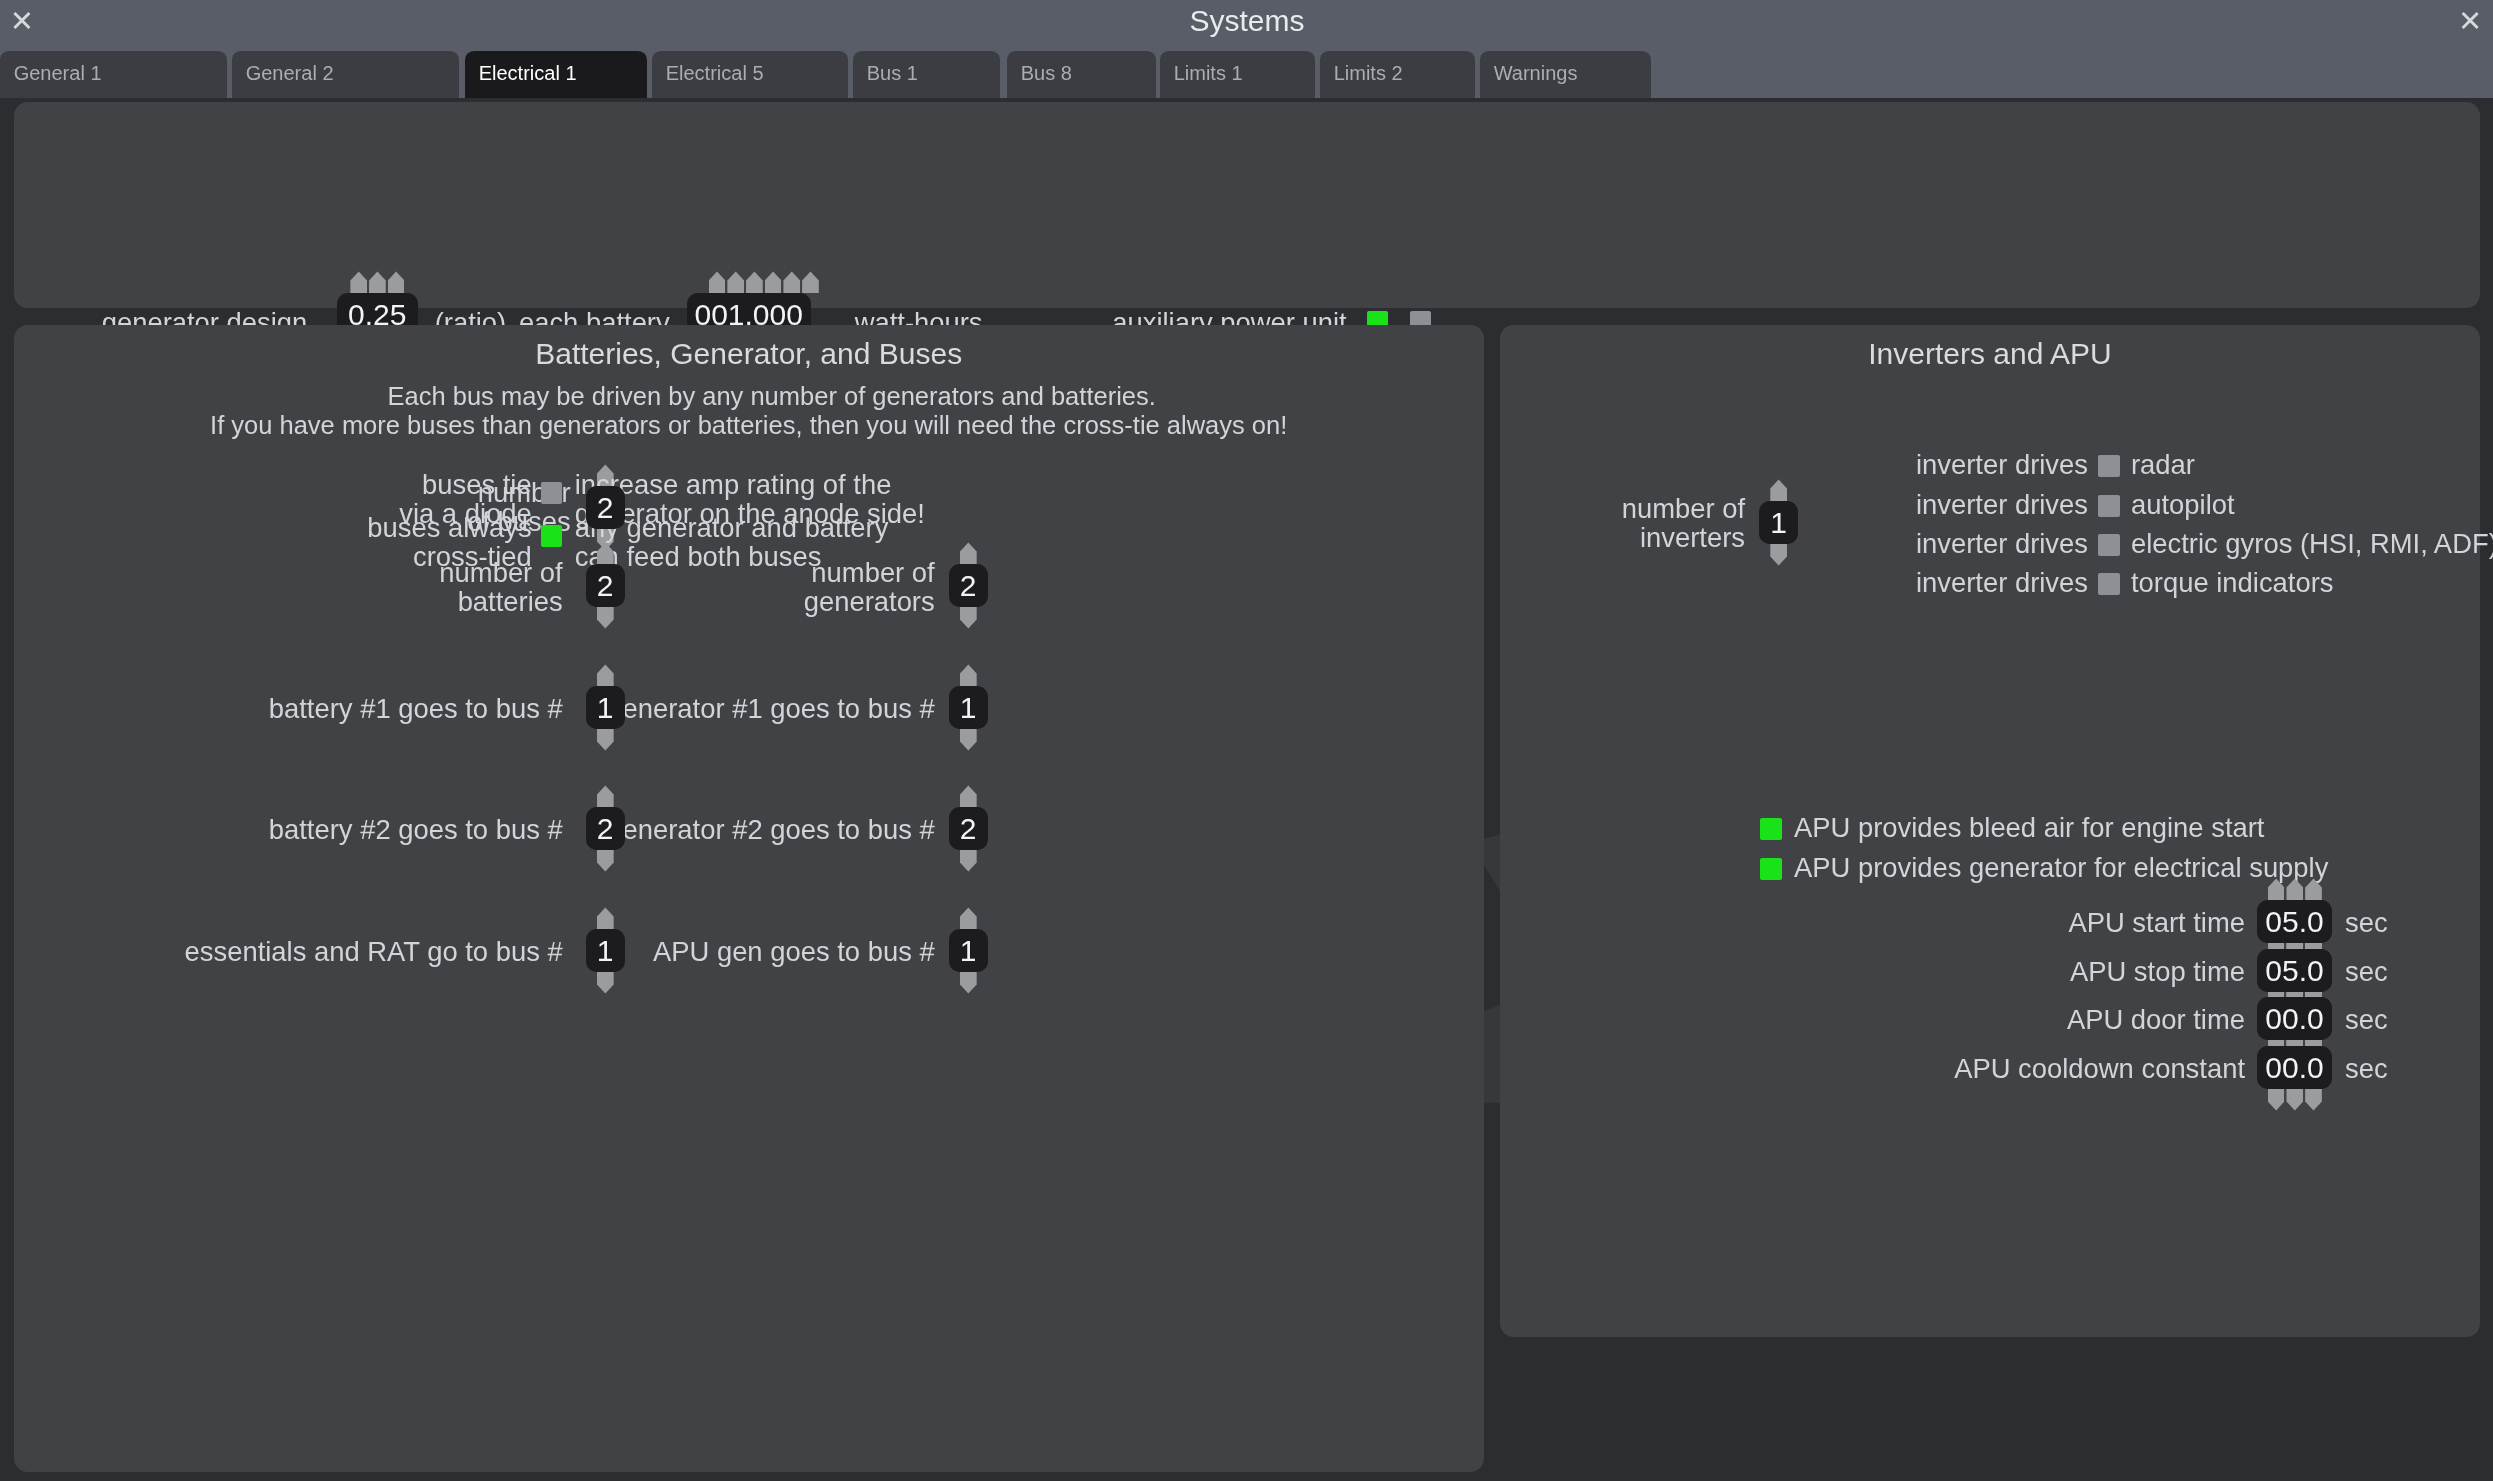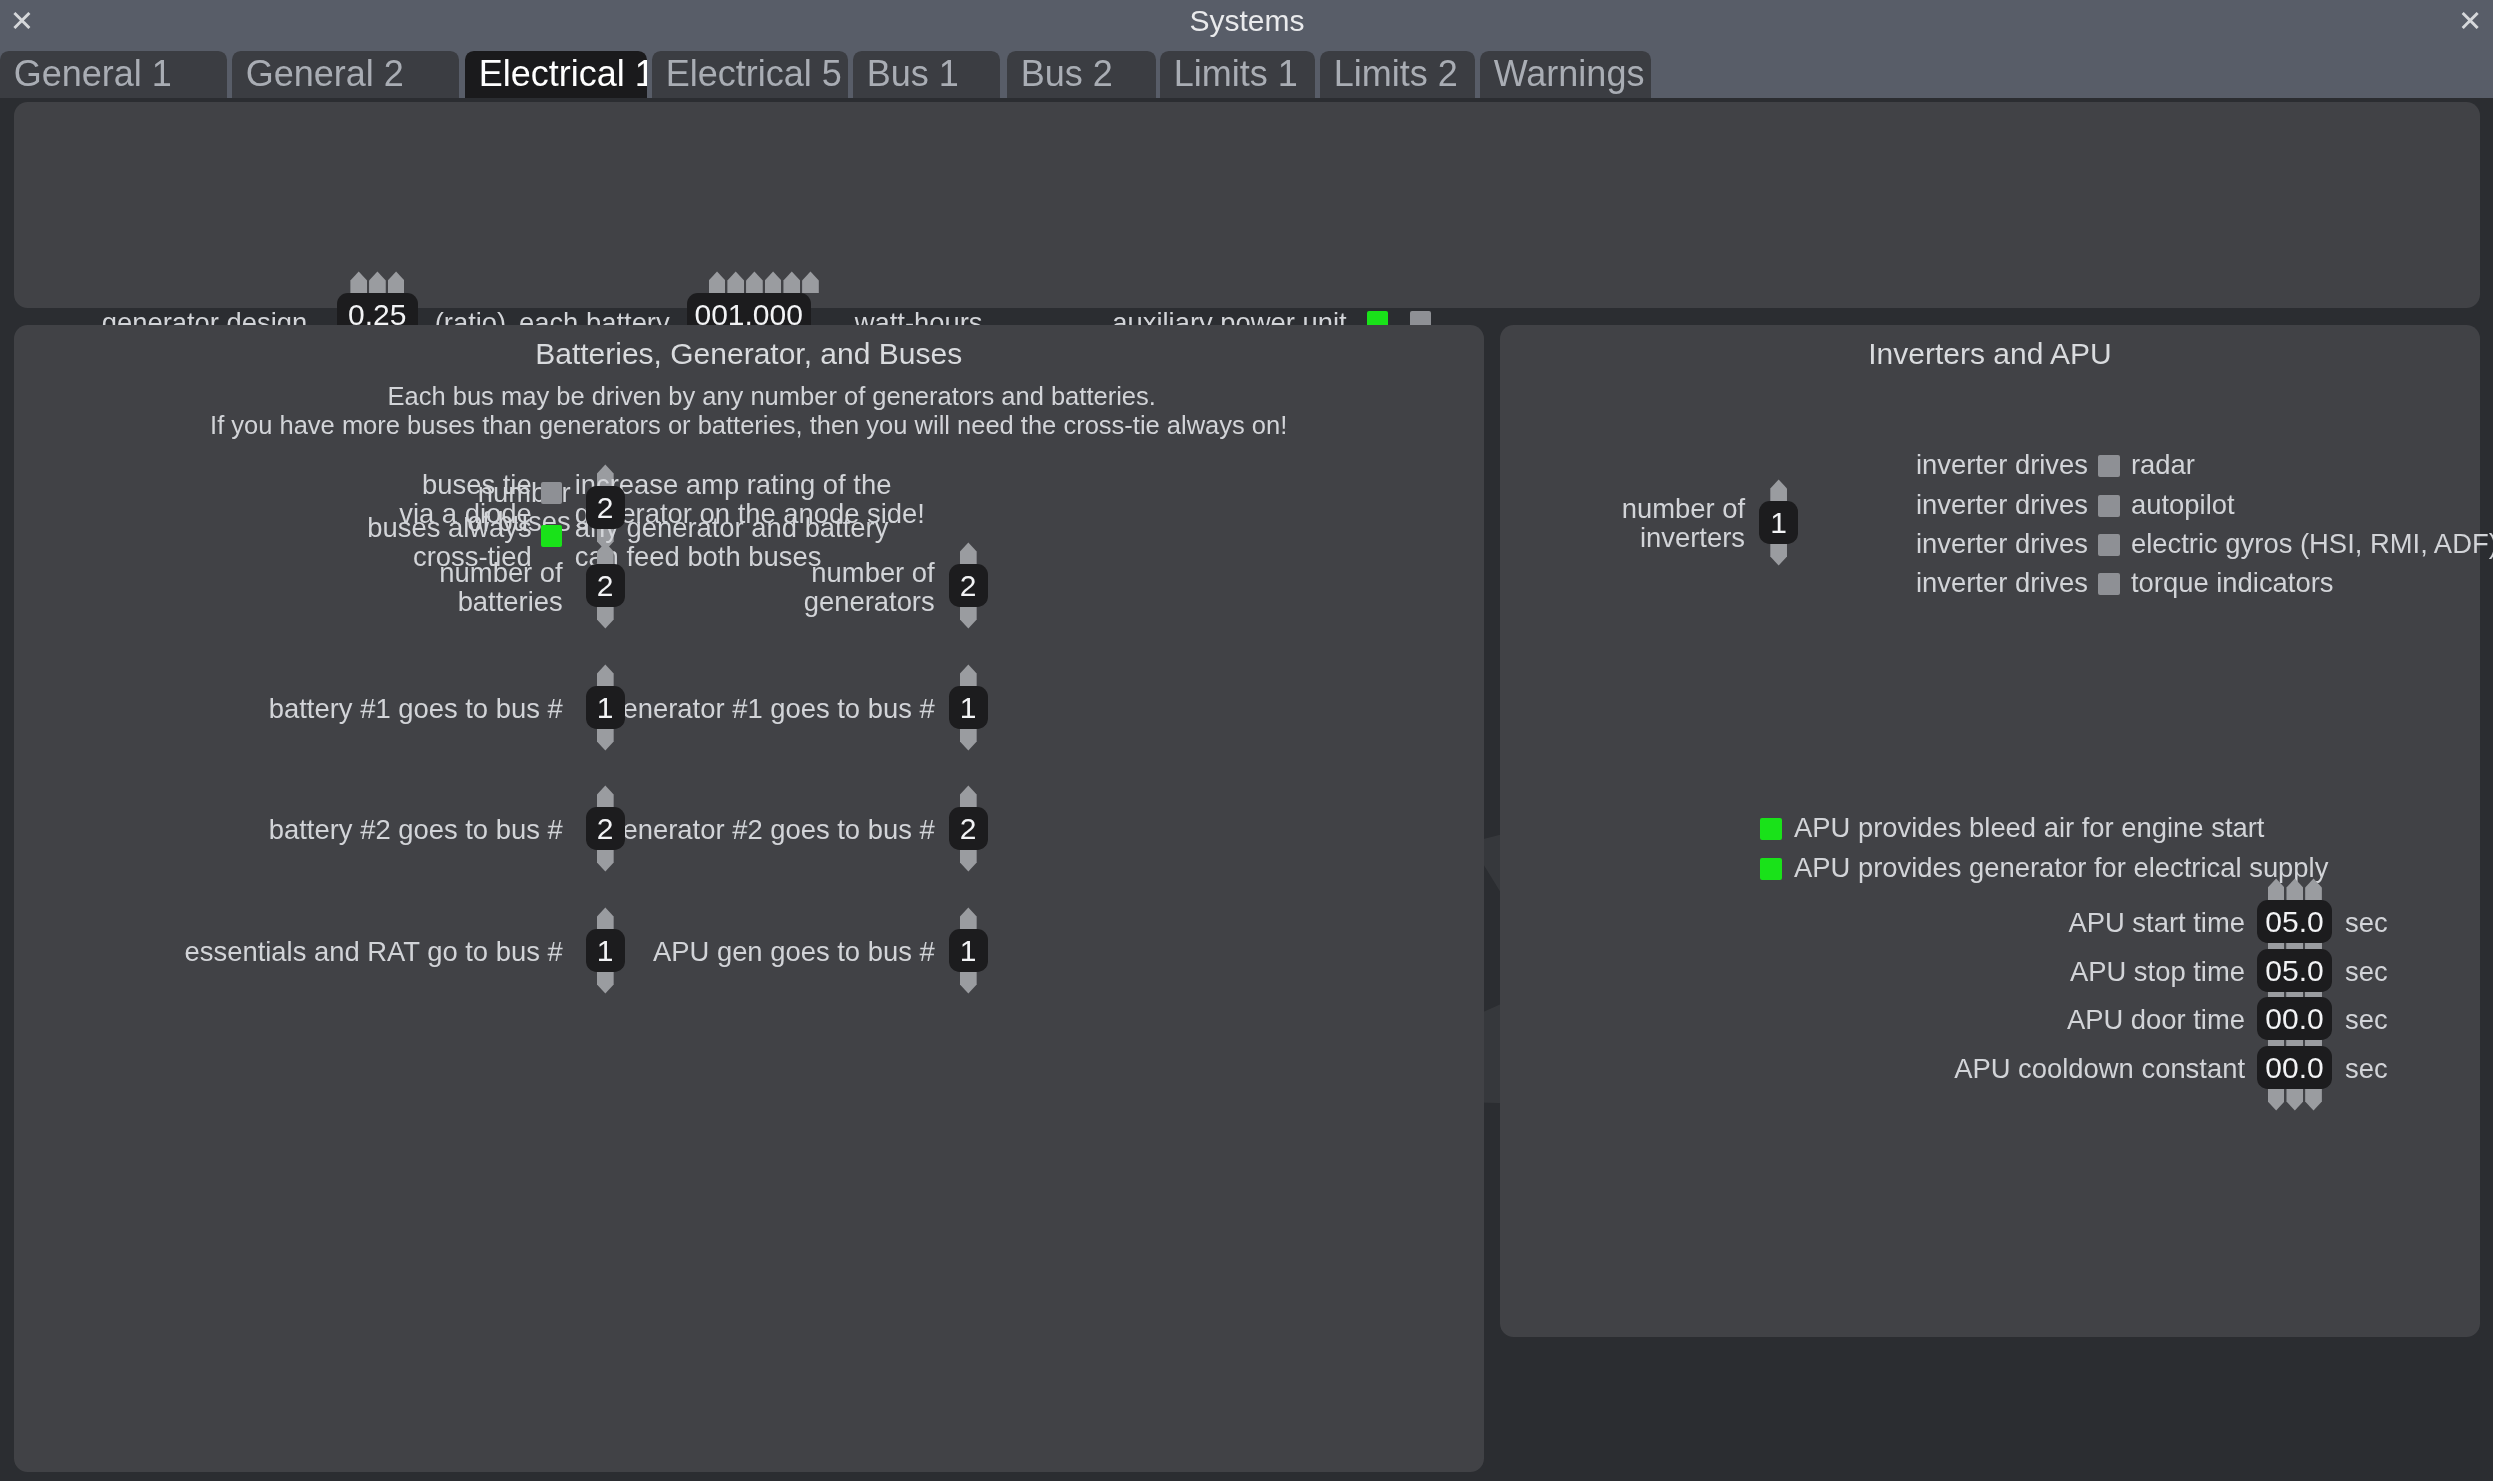--- a/index.html
+++ b/index.html
@@ -36,21 +36,21 @@
 
   
   #tabstrip {
     position: absolute; left: 0; top: 47px; width: 2494px; height: 51px;
     background: #585d68; z-index: 3;
   }
   .tab {
     position: absolute; top: 3.9px; height: 47px;
     background: #3b3d42; color: #a9adb4;
     border-radius: 8.8px 8.8px 0 0;
-    font-size: 36px; line-height: 45px; text-align: left;
+    font-size: 20px; line-height: 45px; text-align: left;
     padding-left: 13.7px; cursor: pointer; overflow: hidden;
     white-space: nowrap;
   }
   .tab.active { background: #1a1a1c; color: #ffffff; }
 
   
   .panel {
     position: absolute; background: #414246;
     border-radius: 13.7px; z-index: 1;
   }
@@ -121,21 +121,21 @@
   <div class="title">Systems</div>
   <span class="winx" id="close-right">✕</span>
 </div>
 
 <div id="tabstrip">
     <div class="tab" style="left: 0px; width: 227px;">General 1</div>
     <div class="tab" style="left: 232px; width: 227px;">General 2</div>
     <div class="tab active" style="left: 465px; width: 182px;">Electrical 1</div>
     <div class="tab" style="left: 652px; width: 196px;">Electrical 5</div>
     <div class="tab" style="left: 853px; width: 147px;">Bus 1</div>
-    <div class="tab" style="left: 1007px; width: 149px;">Bus 2</div>
+    <div class="tab" style="left: 1007px; width: 149px;">Bus 8</div>
     <div class="tab" style="left: 1160px; width: 155px;">Limits 1</div>
     <div class="tab" style="left: 1320px; width: 155px;">Limits 2</div>
     <div class="tab" style="left: 1480px; width: 171px;">Warnings</div>
   </div>
 
 <div class="panel" id="panel-sources">
 
   <div class="lbl r" style="left:19.6px; top:206px; width:274px;">generator design RPM</div>
   <div class="spinner" id="sp-genrpm" style="left:323px; top:191px;">
     <div class="spin-arrows up" style="left: 13.7px;">

